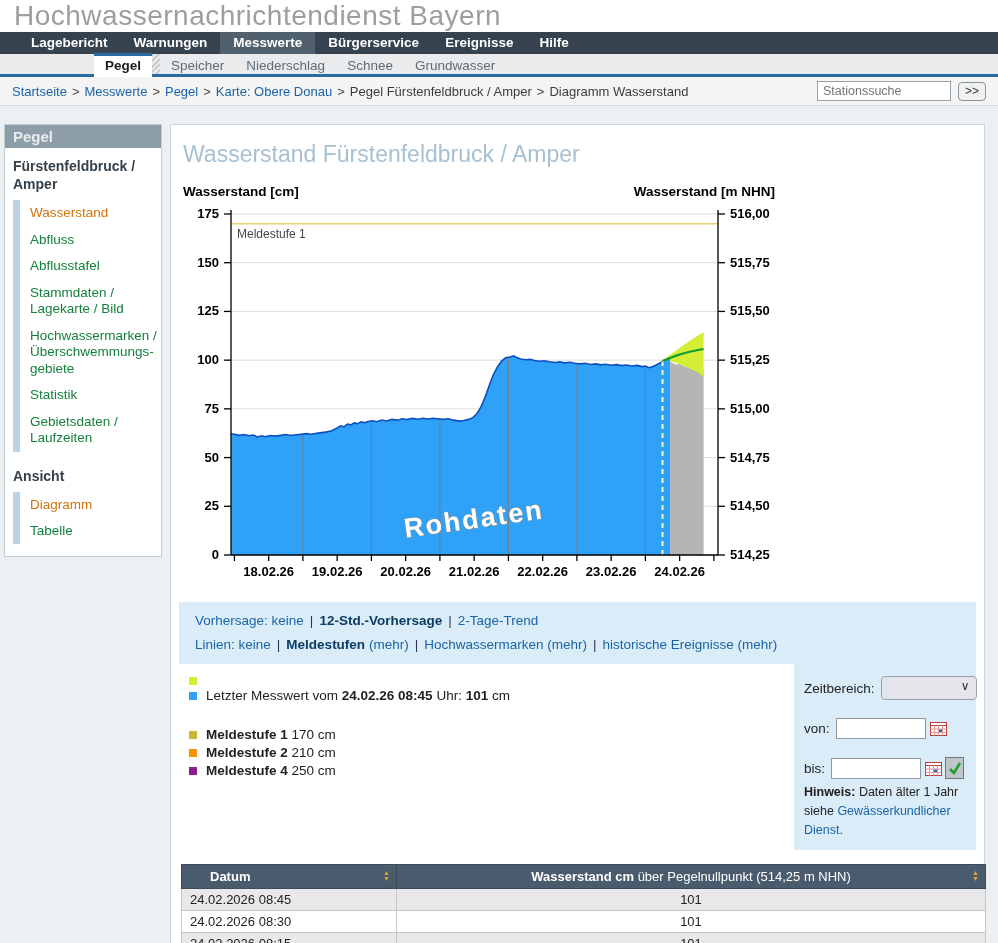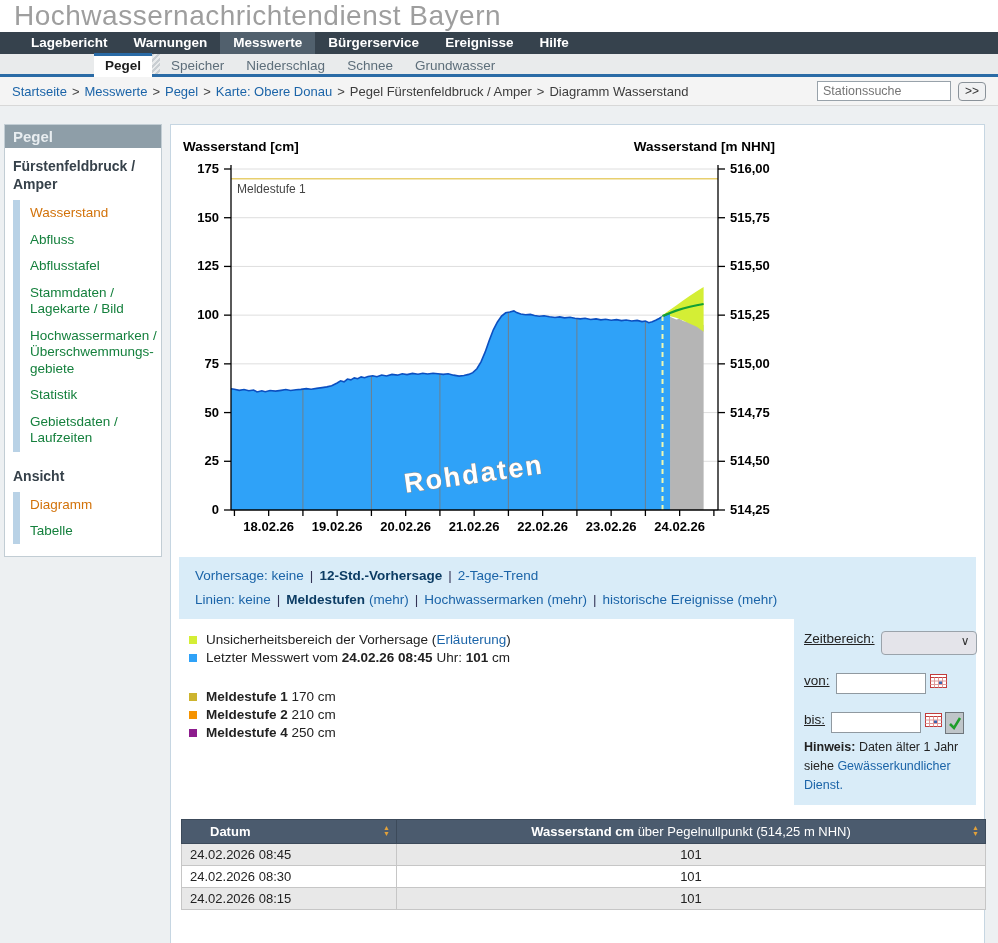--- a/index.html
+++ b/index.html
@@ -41,21 +41,21 @@
   .optstrip .sep{color:#335;margin:0 6px;}
   .optstrip .sel{color:#0c3c64;font-weight:700;}
   
   .belowrow{display:flex;align-items:flex-start;}
   .legend{flex:1;padding:10px 6px 6px 10px;font-size:13.5px;}
   .lg-line{margin:3px 0;display:flex;align-items:baseline;}
   .lg-sq{width:8px;height:8px;display:inline-block;margin-right:9px;flex:0 0 8px;align-self:center;}
   .lg-gap{height:18px;}
   .b{font-weight:700;}
   .timebox{width:182px;background:#d9ecf8;padding:12px 10px 10px;font-size:13.5px;box-sizing:border-box;margin-right:0;}
-  .t-row{display:flex;margin-bottom:4px;text-decoration:underline;}
+  .t-row{display:flex;align-items:center;margin-bottom:4px;}
   .t-row.space{margin-top:18px;}
   .t-row label{color:#222;}
   .selwrap{position:relative;margin-left:6px;}
   .selwrap select{appearance:none;-webkit-appearance:none;width:96px;height:24px;background:#e4e4ea;border:1px solid #9aa3ab;border-radius:4px;font-family:inherit;padding:0 6px;}
   .selwrap:after{content:"∨";position:absolute;right:7px;top:3px;font-size:12px;color:#333;pointer-events:none;}
   .t-row input{width:84px;height:17px;border:1px solid #9099a0;margin:0 4px 0 6px;font-family:inherit;}
   .okbtn{width:19px;height:22px;margin-left:3px;border:1px solid #6f767c;background:#bfc5c9;padding:0;cursor:pointer;display:inline-flex;align-items:center;justify-content:center;}
   .hint{font-size:12.5px;line-height:1.5;margin-top:4px;}
   
   .datatable{margin:14px 0 0 2px;width:805px;border:1px solid #b0b0b0;border-collapse:collapse;font-size:13px;}
@@ -116,20 +116,21 @@
       <a class="sb-link">Gebietsdaten / Laufzeiten</a>
     </div>
     <div class="sb-sect">Ansicht</div>
     <div class="sb-group">
       <a class="sb-link active">Diagramm</a>
       <a class="sb-link">Tabelle</a>
     </div>
   </div>
 
   <div class="main">
+    <div class="chart-title">Wasserstand Fürstenfeldbruck / Amper</div>
 
     <div id="chart"><svg width="600" height="408" viewBox="0 0 600 408">
           <line x1="52" y1="328.2857142857143" x2="539" y2="328.2857142857143" stroke="#dedede" stroke-width="1"></line>
           <line x1="52" y1="279.57142857142856" x2="539" y2="279.57142857142856" stroke="#dedede" stroke-width="1"></line>
           <line x1="52" y1="230.85714285714286" x2="539" y2="230.85714285714286" stroke="#dedede" stroke-width="1"></line>
           <line x1="52" y1="182.14285714285717" x2="539" y2="182.14285714285717" stroke="#dedede" stroke-width="1"></line>
           <line x1="52" y1="133.42857142857142" x2="539" y2="133.42857142857142" stroke="#dedede" stroke-width="1"></line>
           <line x1="52" y1="84.71428571428572" x2="539" y2="84.71428571428572" stroke="#dedede" stroke-width="1"></line>
           <line x1="52" y1="36" x2="539" y2="36" stroke="#dedede" stroke-width="1"></line>
           <line x1="52" y1="45.74285714285713" x2="539" y2="45.74285714285713" stroke="#e8cf6e" stroke-width="1.6"></line>
@@ -216,21 +217,20 @@
       <div>
         <span class="lbl">Linien:</span>
         <a>keine</a><span class="sep">|</span><span class="sel">Meldestufen</span> <a>(mehr)</a><span class="sep">|</span><a>Hochwassermarken</a> <a>(mehr)</a><span class="sep">|</span><a>historische Ereignisse</a> <a>(mehr)</a>
       </div>
     </div>
 
     <div class="belowrow">
       <div class="legend">
         <div class="lg-line">
           <span class="lg-sq" style="background:#d4ee35"></span>
-          <span><span>Unsicherheitsbereich der Vorhersage (</span><a>Erläuterung</a><span>)</span></span>
         </div>
         <div class="lg-line">
           <span class="lg-sq" style="background:#2fa2f8"></span>
           <span><span>Letzter Messwert vom </span><span class="b">24.02.26 08:45</span><span> Uhr: </span><span class="b">101</span><span> cm</span></span>
         </div>
         <div class="lg-gap"></div>
         <div class="lg-line">
           <span class="lg-sq" style="background:#cdb42e"></span>
           <span><span class="b">Meldestufe 1</span><span> 170 cm</span></span>
         </div>

